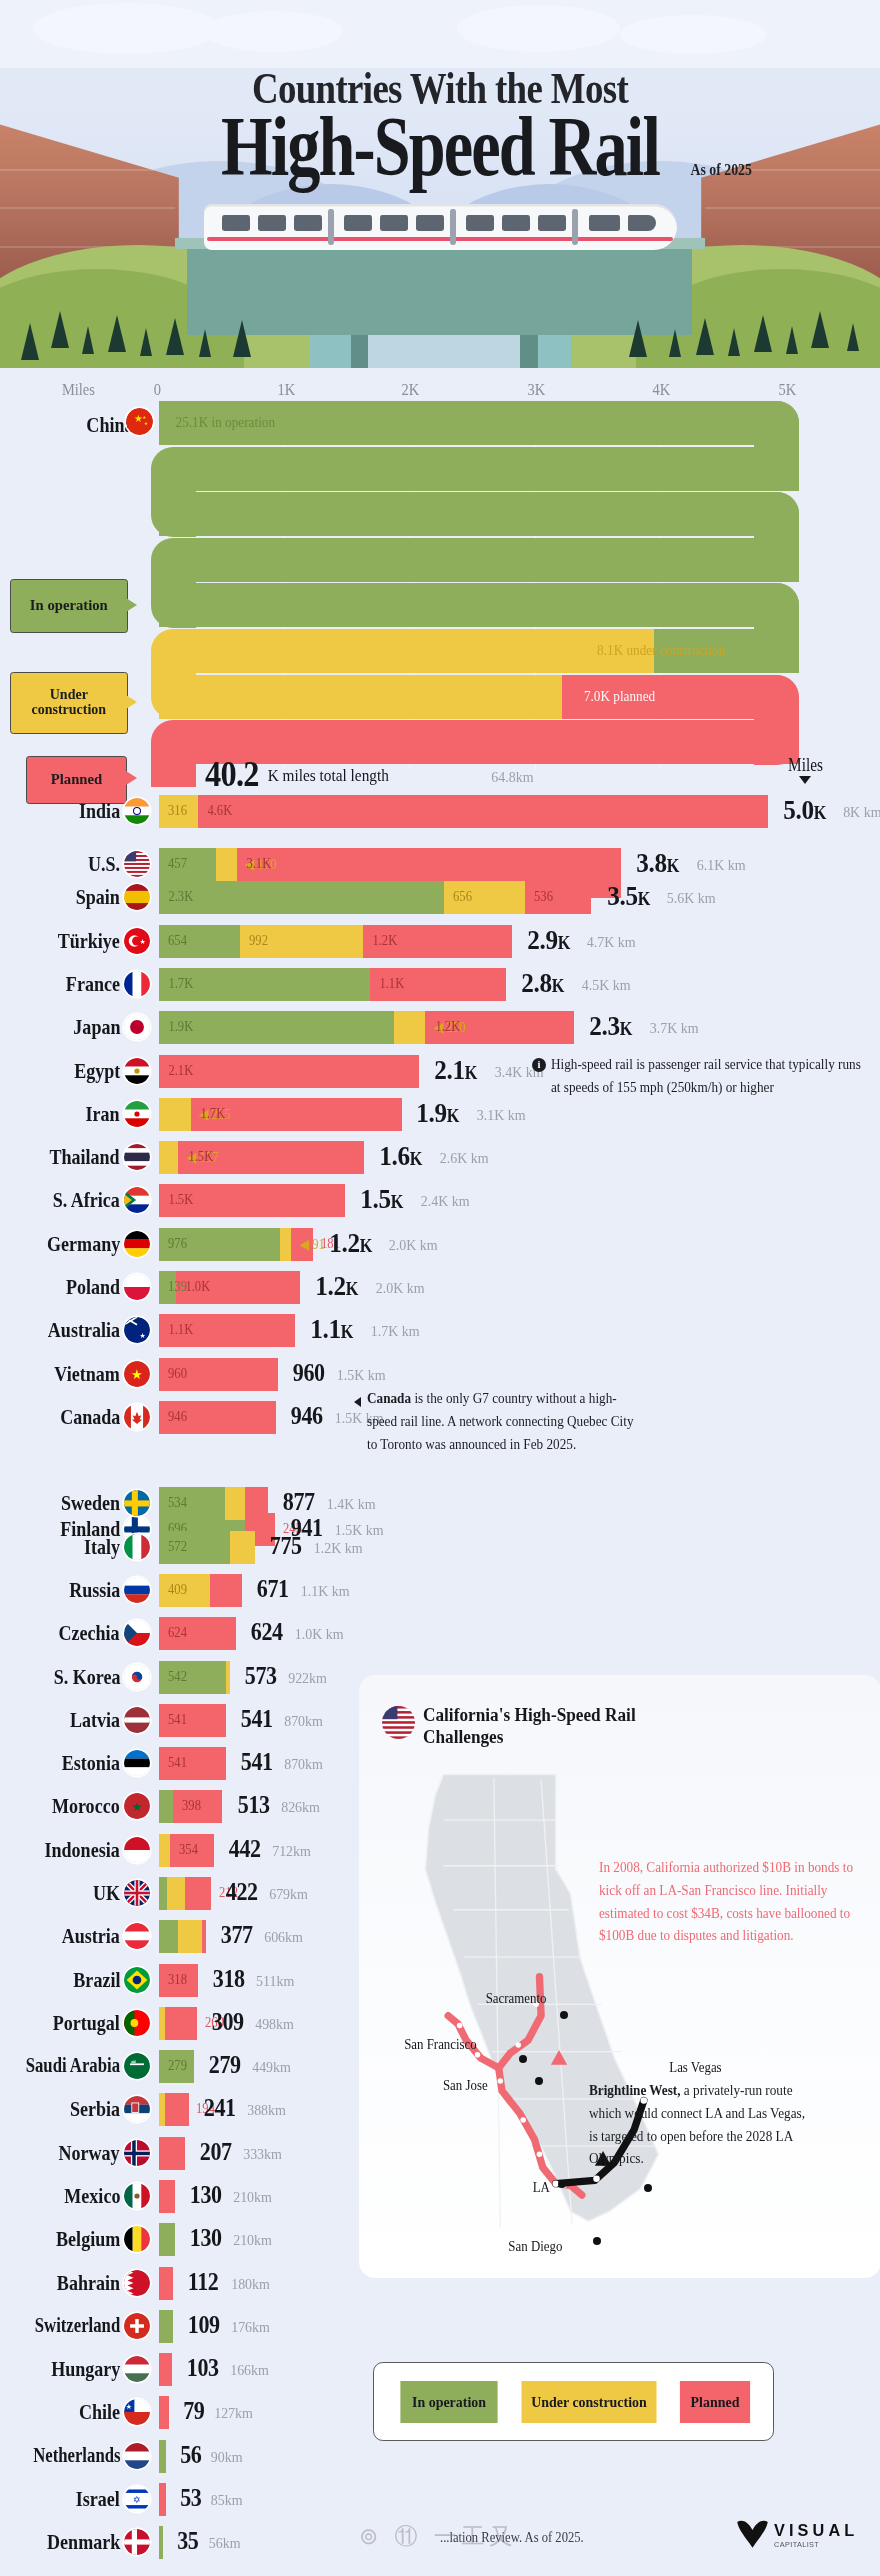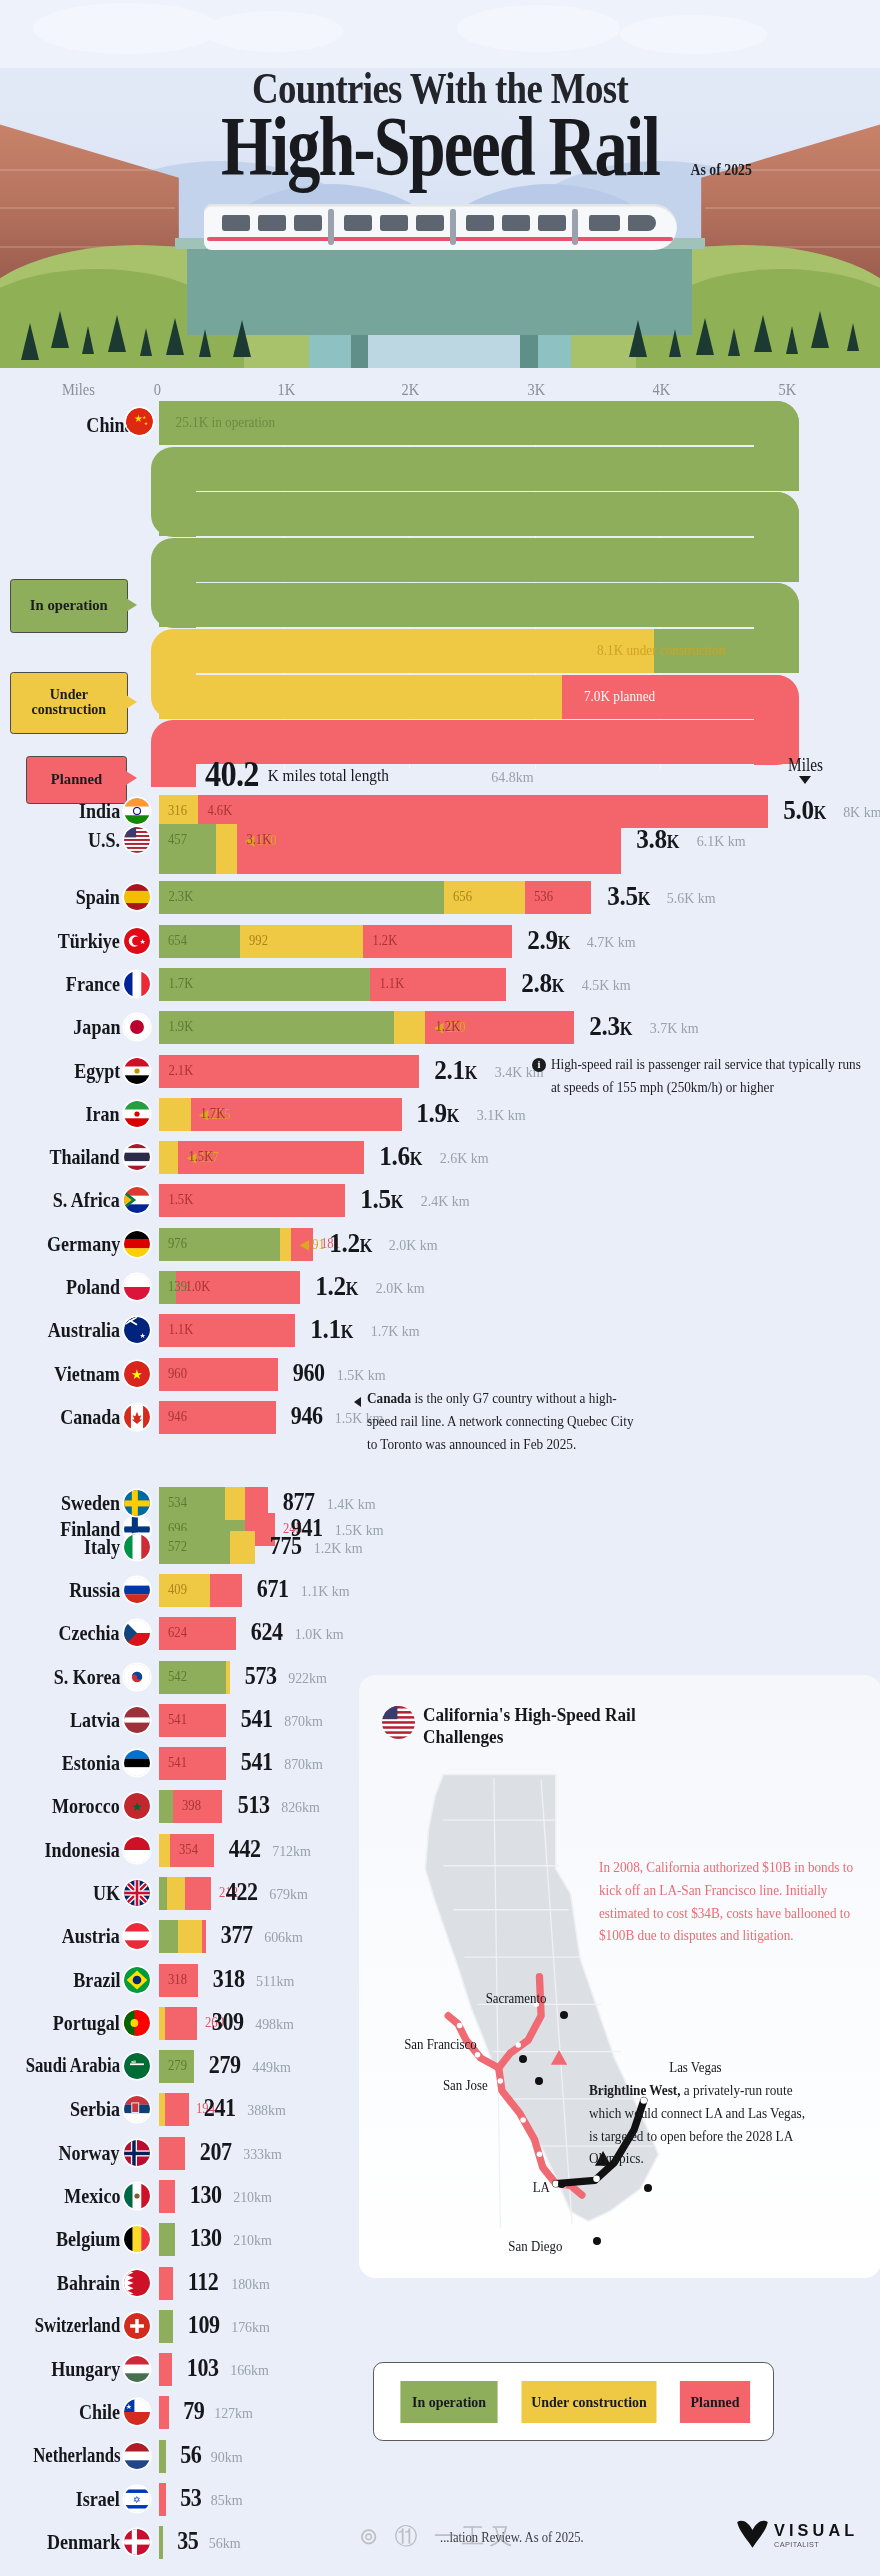--- a/index.html
+++ b/index.html
@@ -273,21 +273,21 @@
             <circle cx="15" cy="15" r="4" fill="none" stroke="#008" stroke-width="1.2"></circle>
           </g>
         </svg>
         <div class="bar" style="left: 159px; width: 39px; background: rgb(239, 201, 67);"></div>
         <div class="bar" style="left: 198px; width: 570px; background: rgb(244, 101, 107);"></div>
         <div class="barLabel" style="left: 167px; top: 8.2px; font-size: 14px; color: rgb(168, 134, 26);">316</div>
         <div class="barLabel" style="left: 206px; top: 8.2px; font-size: 14px; color: rgb(170, 51, 51);">4.6K</div>
         <div class="rowTotal" style="left: 781px; top: -0.9px; font-size: 28px;">5.0<span style="font-size:18px">K</span></div>
         <div class="rowKm" style="left: 841px; top: 8.2px; font-size: 15.5px;">8K km</div>
       </div>
-      <div class="row" style="top: 824px; height: 50px;">
+      <div class="row" style="top: 848px; height: 50px;">
         <div class="countryName" style="right: 760px; top: 2.7px; font-size: 22px;">U.S.</div>
         <svg class="flag" viewBox="0 0 30 30" style="position: absolute; left: 124px; top: 3.3px; width: 26px; height: 26px; border-radius: 50%; box-shadow: rgb(255, 255, 255) 0px 0px 0px 1.6px;">
           <defs>
             <clipPath id="c1">
               <circle cx="15" cy="15" r="15"></circle>
             </clipPath>
           </defs>
           <g clip-path="url(#c1)">
             <rect width="30" height="30" fill="#ddd"></rect>
             <rect width="30" height="30" fill="#fff"></rect>

